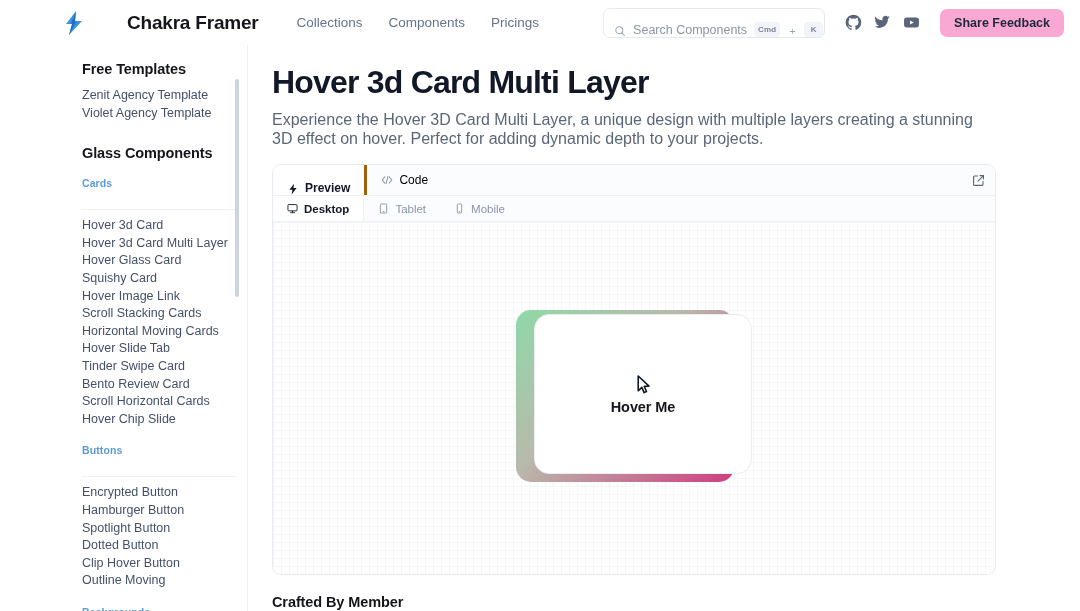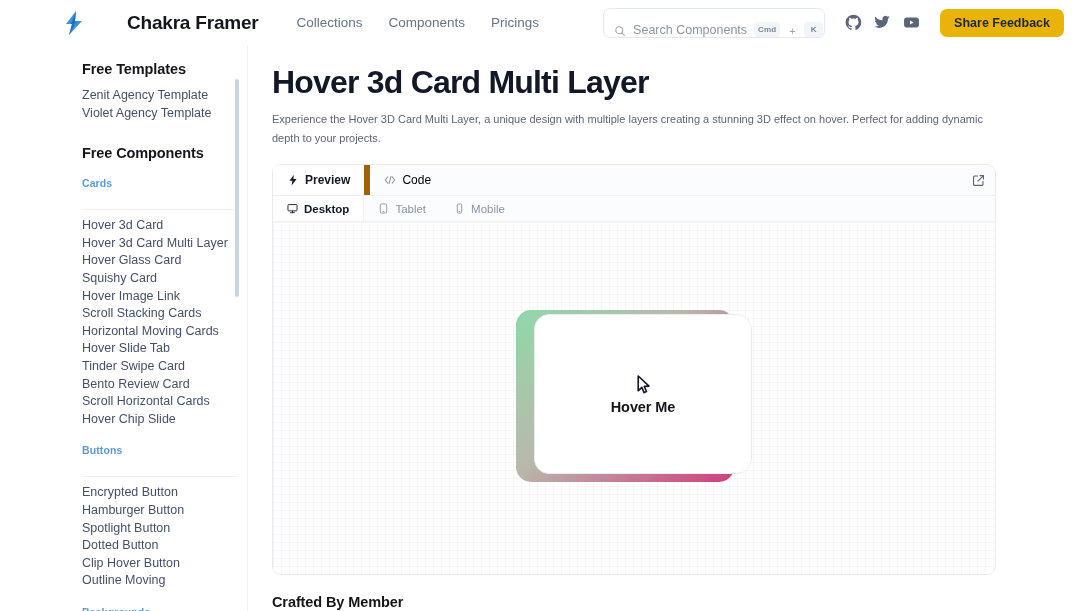--- a/index.html
+++ b/index.html
@@ -85,21 +85,21 @@
   .kbd-plus { font-size: 10px; color: #94a0b2; padding: 0 2px; flex: none; }
 
   .social-row { display: flex; align-items: center; gap: 12px; margin-left: 20px; }
   .social-icon { width: 17px; height: 17px; display: block; cursor: pointer; color: #5a6678; }
 
   .feedback-btn {
     margin-left: 20px;
     height: 28px;
     padding: 0 14px;
     border-radius: 7px;
-    background: #eab308;
+    background: #f9a8d4;
     border: none;
     font-family: inherit;
     font-size: 12.5px;
     font-weight: bold;
     color: #1e293b;
     cursor: pointer;
     white-space: nowrap;
   }
 
   
@@ -176,21 +176,21 @@
   }
   .page-title {
     font-size: 32px;
     font-weight: bold;
     color: #111827;
     letter-spacing: -0.8px;
     line-height: 38px;
     margin-bottom: 9px;
   }
   .page-desc {
-    font-size: 11px;
+    font-size: 16px;
     line-height: 19px;
     color: #5b6678;
     max-width: 718px;
     margin-bottom: 16px;
   }
 
   
   .panel {
     border: 1px solid #e7eaf0;
     border-radius: 9px;
@@ -214,21 +214,22 @@
     font-size: 12px;
     color: #000000;
     cursor: pointer;
     background: transparent;
     white-space: nowrap;
   }
   .tab.active {
     background: #ffffff;
     color: #111827;
     font-weight: bold;
-    border-right: 6px solid #a16207;
+    border-right: 3px solid #a16207;
+    align-items: flex-end;
   }
   .tab .t-ico { width: 12px; height: 12px; display: block; flex: none; }
   .tab-spacer { flex: 1; }
   .ext-btn {
     display: flex; align-items: center; justify-content: center;
     width: 34px; cursor: pointer; color: #5a6678;
   }
   .ext-btn svg { width: 13px; height: 13px; display: block; }
 
   .viewrow {
@@ -363,21 +364,21 @@
   <aside class="sidebar">
     <div class="side-divider"></div>
     <div class="side-scrollbar">
       <div class="side-scroll-thumb"></div>
     </div>
 
     <h3 class="side-h">Free Templates</h3>
     <div class="side-item">Zenit Agency Template</div>
     <div class="side-item">Violet Agency Template</div>
 
-    <h3 class="side-h second">Free Components</h3>
+    <h3 class="side-h second">Glass Components</h3>
 
     <div class="side-cat">Cards</div>
     <div class="side-item">Hover 3d Card</div>
     <div class="side-item">Hover 3d Card Multi Layer</div>
     <div class="side-item">Hover Glass Card</div>
     <div class="side-item">Squishy Card</div>
     <div class="side-item">Hover Image Link</div>
     <div class="side-item">Scroll Stacking Cards</div>
     <div class="side-item">Horizontal Moving Cards</div>
     <div class="side-item">Hover Slide Tab</div>

